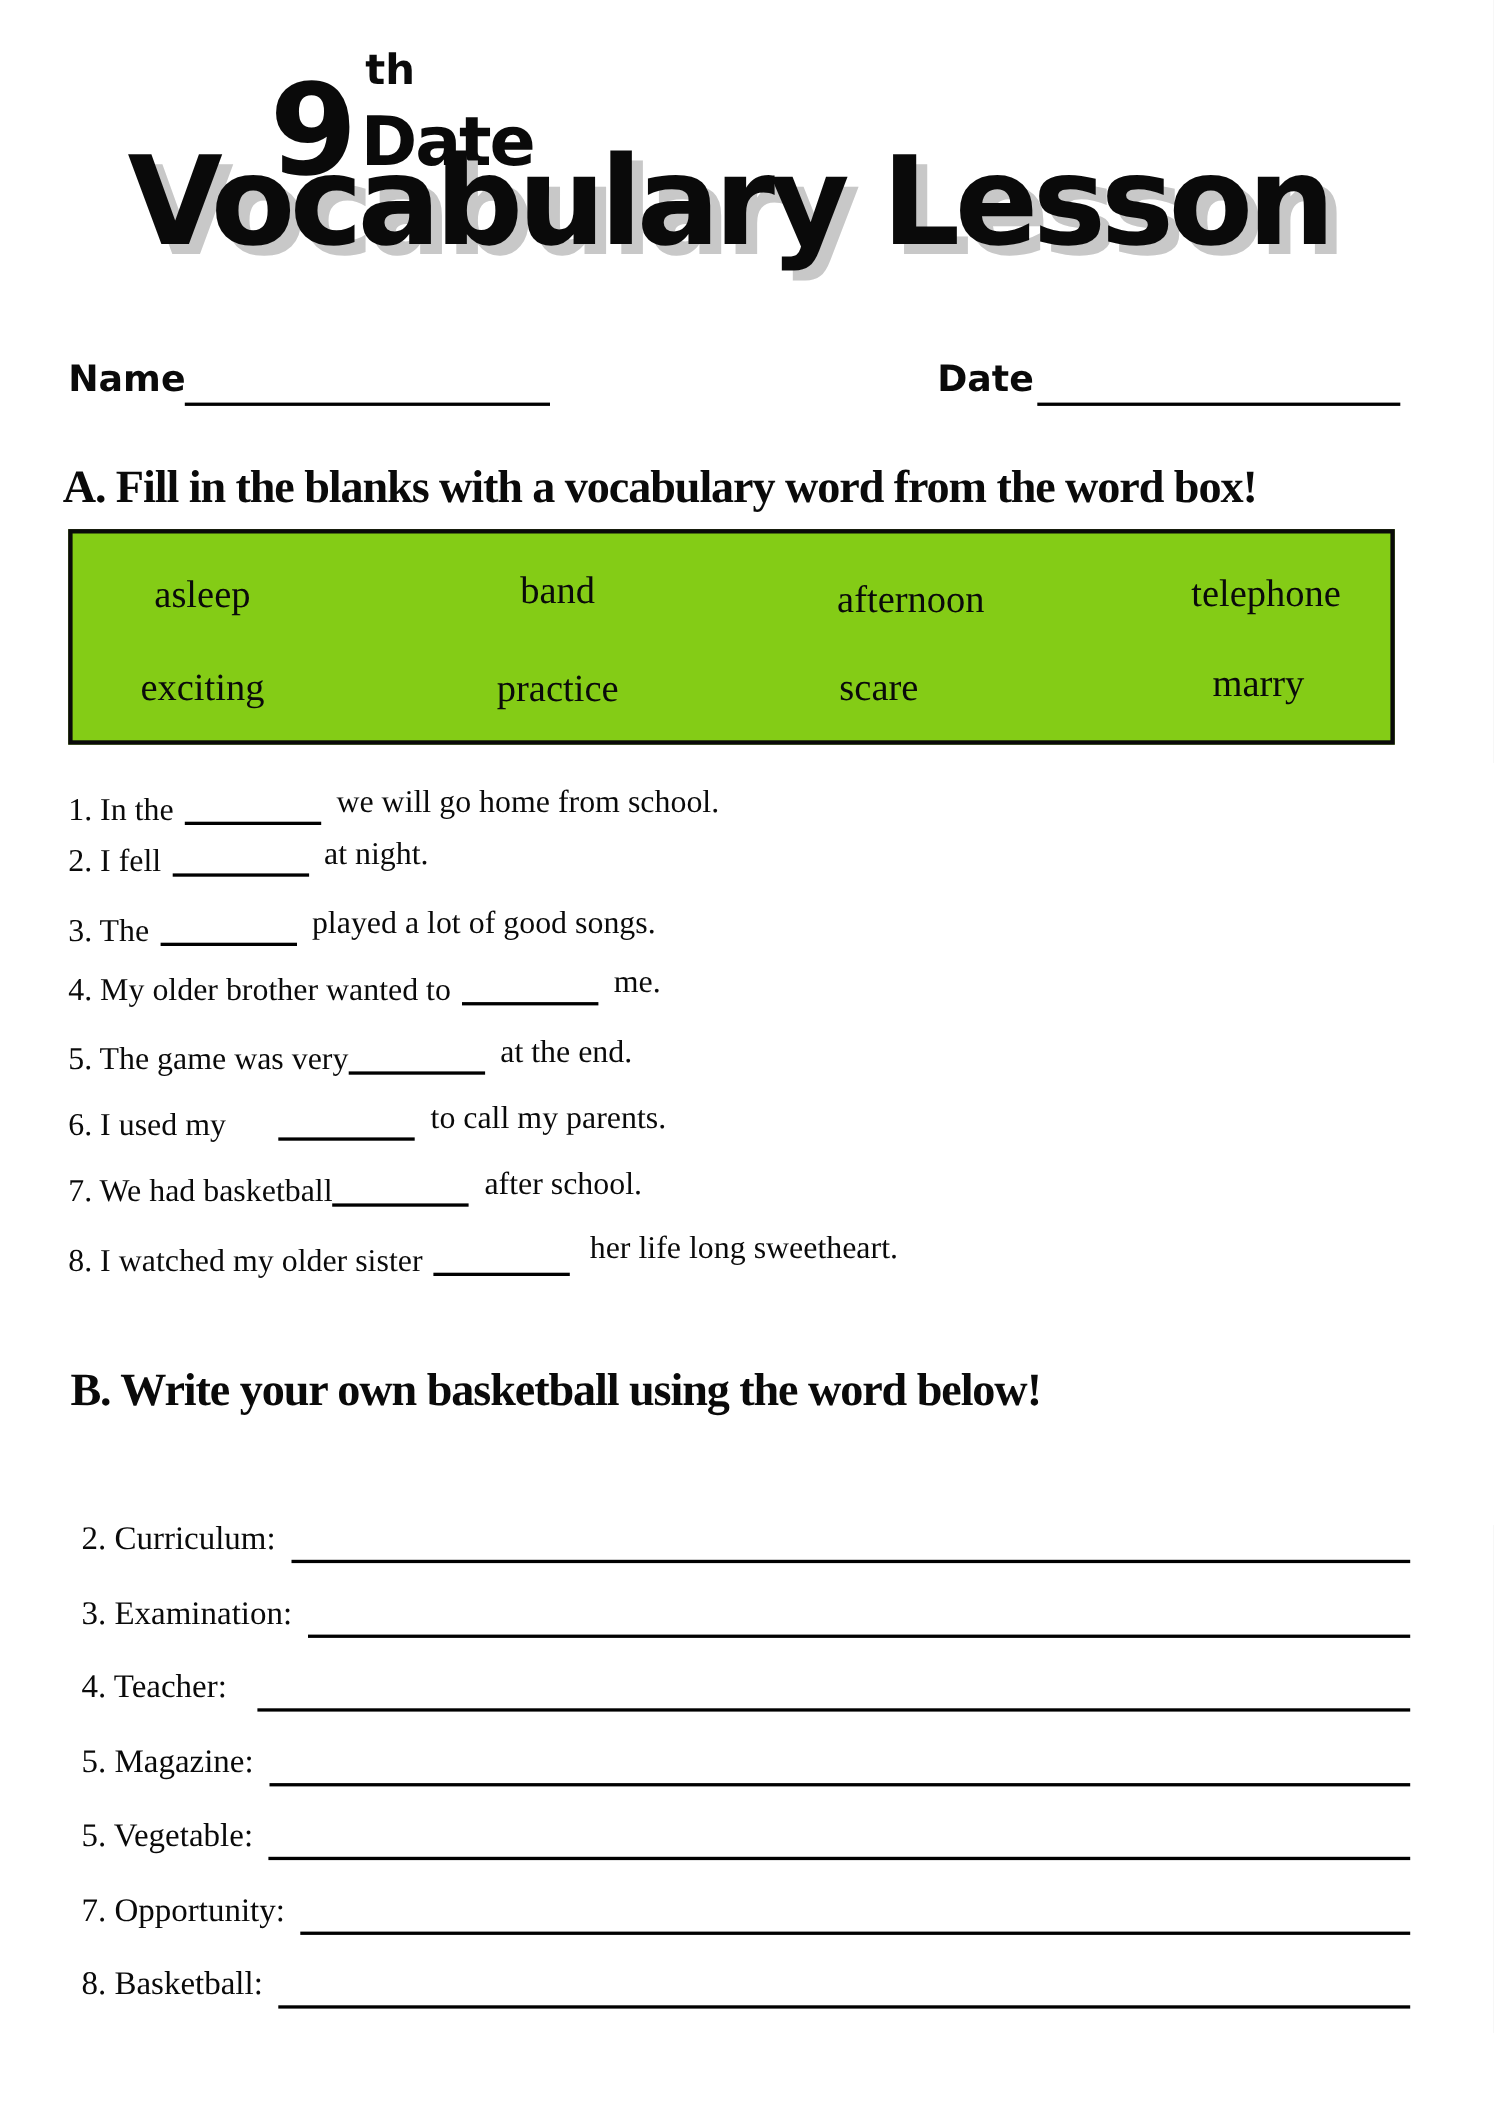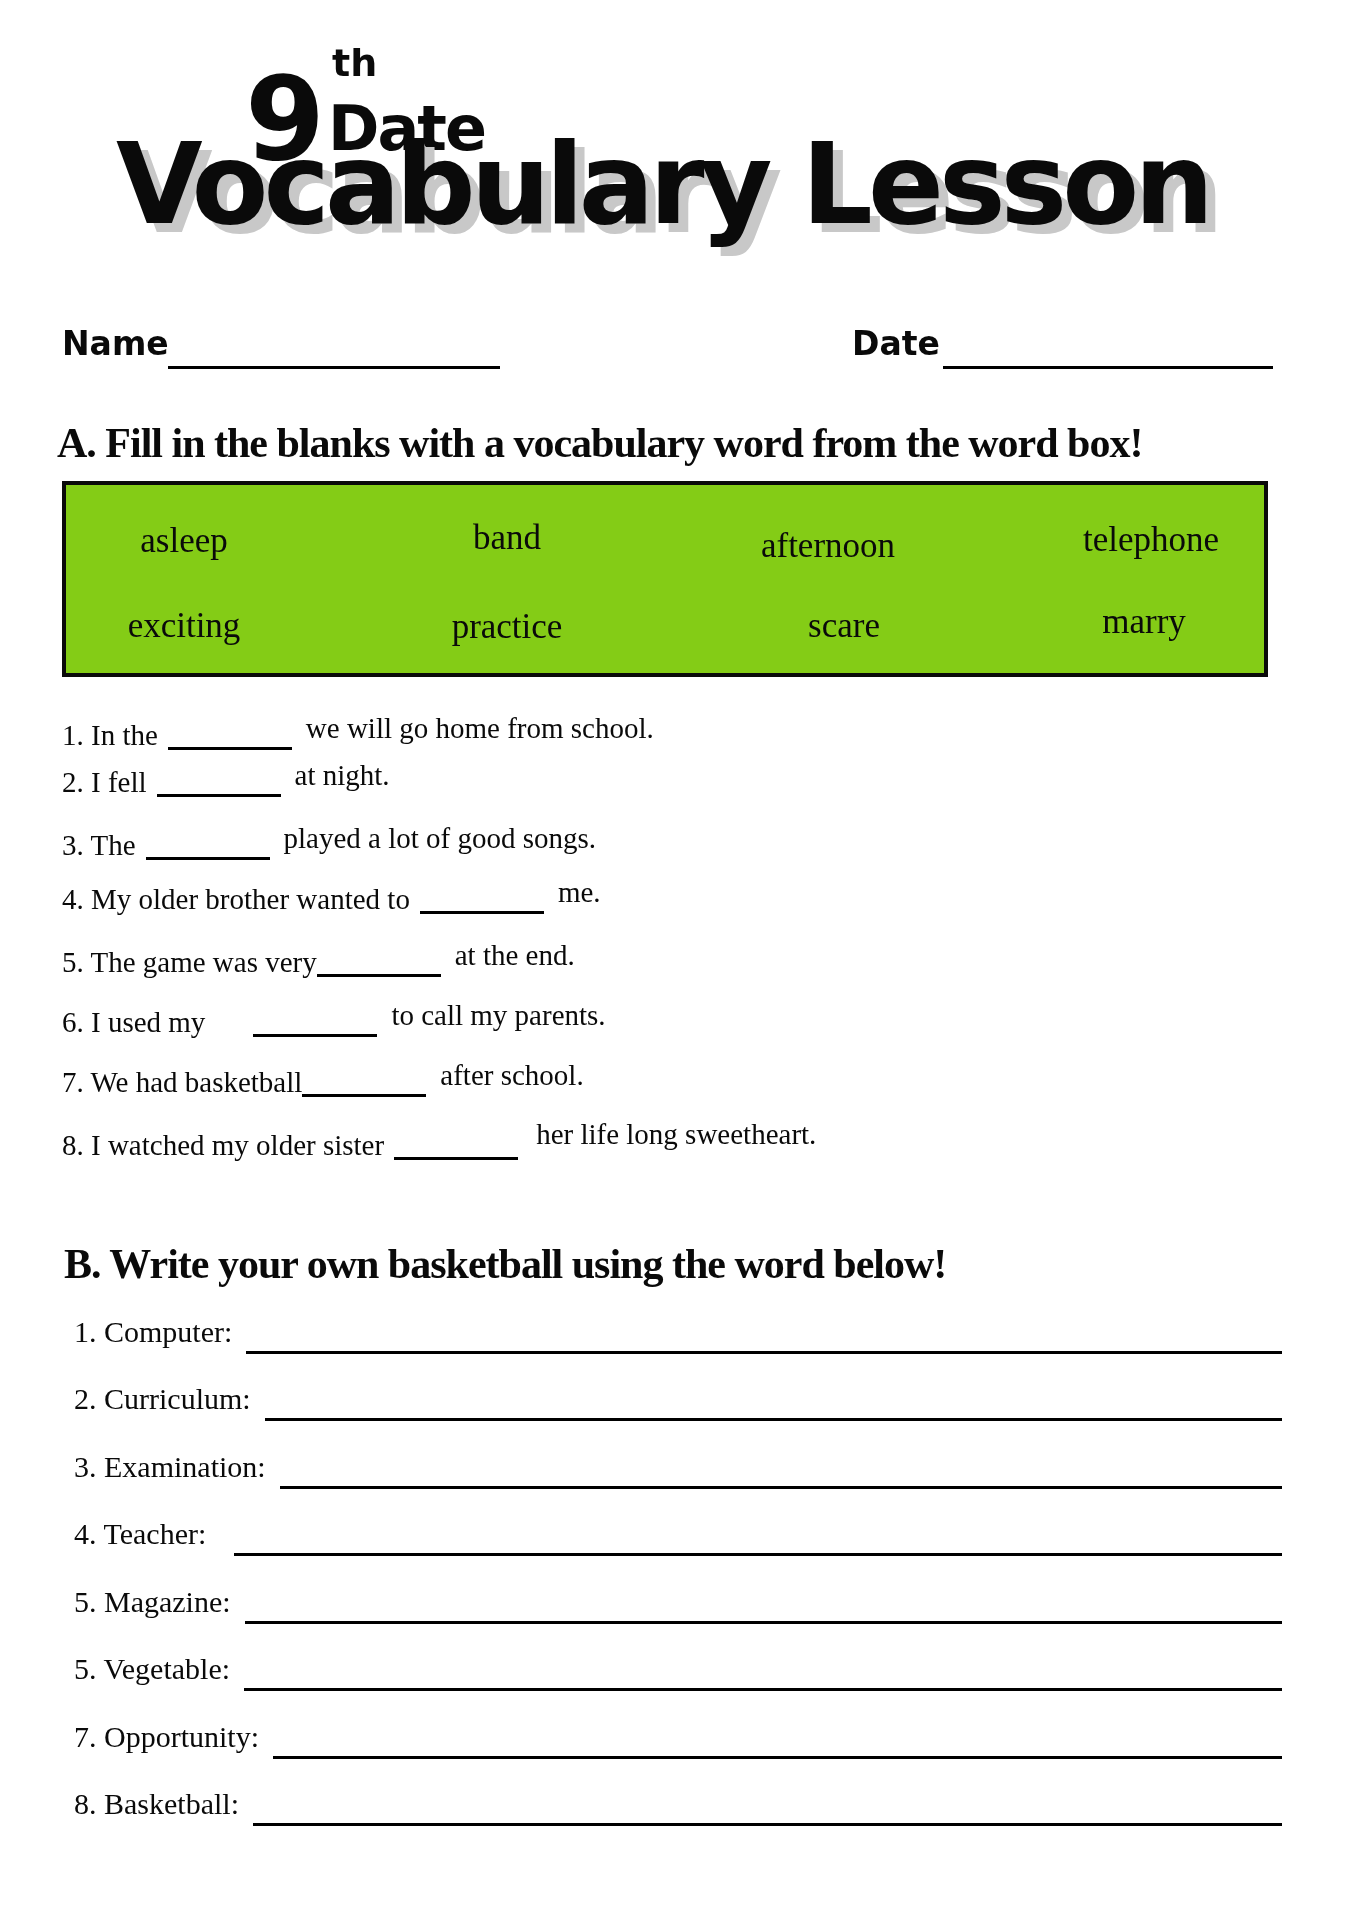--- a/index.html
+++ b/index.html
@@ -63,21 +63,21 @@
   .word-box .word{
     position:absolute;transform:translate(-50%,-50%);
     font-size:35px;line-height:1;white-space:nowrap;
   }
   .w0{left:118px;top:55px;}
   .w1{left:441px;top:52px;}
   .w2{left:762px;top:60px;}
   .w3{left:1085px;top:54px;}
   .w4{left:118px;top:140px;}
   .w5{left:441px;top:141px;}
-  .w6{left:778px;top:140px;}
+  .w6{left:733px;top:140px;}
   .w7{left:1078px;top:136px;}
   
   .a-sentence{
     position:absolute;left:62px;
     font-size:29px;line-height:1.2;white-space:nowrap;
   }
   .a-sentence .blank{
     display:inline-block;width:124px;height:30px;
     border-bottom:3px solid #000;
     position:relative;top:5px;
@@ -163,24 +163,20 @@
   </div>
   <div class="a-sentence s7">
     <span class="pre">7. We had basketball</span><span class="blank"></span><span class="post">after school.</span>
   </div>
   <div class="a-sentence s8">
     <span class="pre">8. I watched my older sister</span><span class="blank"></span><span class="post">her life long sweetheart.</span>
   </div>
 
   <div class="sec-heading sec-b-heading">B. Write your own basketball using the word below!</div>
 
-  <div class="b-item b1">
-    <span class="b-label">1. Computer:</span>
-    <div class="b-line"></div>
-  </div>
   <div class="b-item b2">
     <span class="b-label">2. Curriculum:</span>
     <div class="b-line"></div>
   </div>
   <div class="b-item b3">
     <span class="b-label">3. Examination:</span>
     <div class="b-line"></div>
   </div>
   <div class="b-item b4">
     <span class="b-label">4. Teacher:</span>

